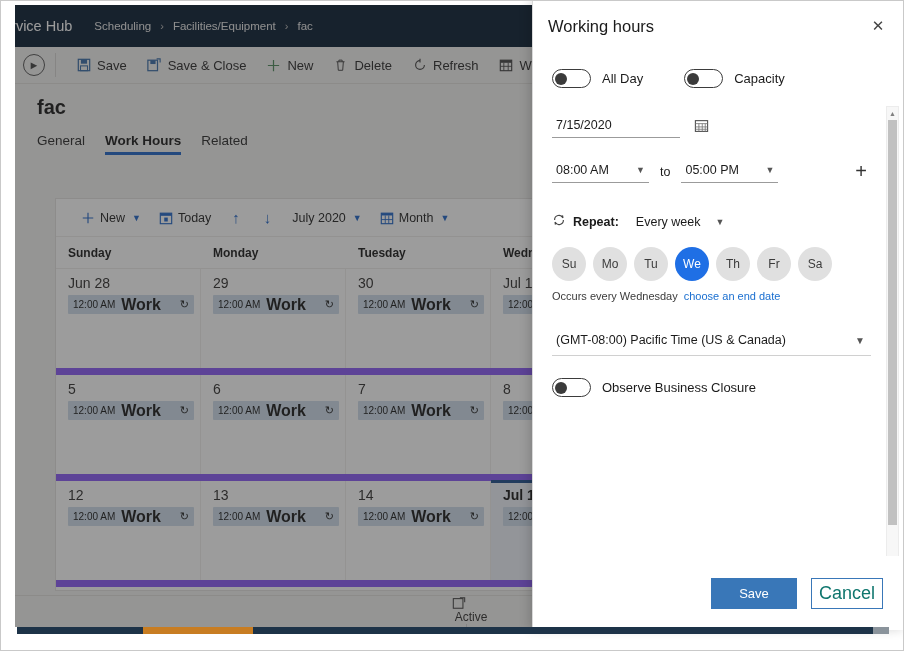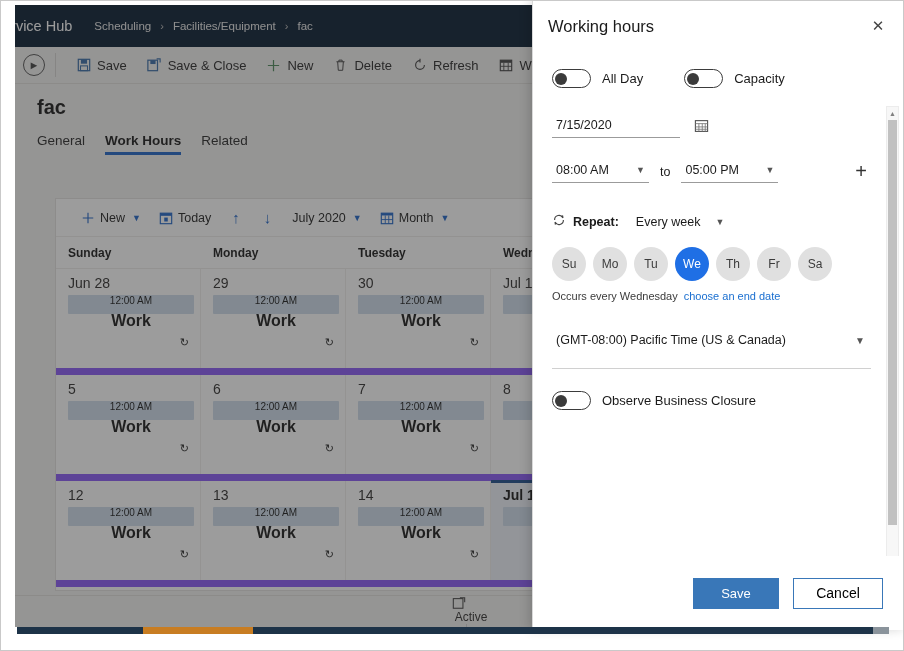--- a/index.html
+++ b/index.html
@@ -140,21 +140,20 @@
     content:""; position:absolute; left:0; right:0; top:-1px; height:3px;
     background:#1f4e8c;
   }
   .cal-daynum { font-size: 14px; color: #323130; margin-bottom: 4px; }
   .cal-daynum.b { font-weight: bold; color:#1b1b1b; }
   .evt {
     background: #cfdcea; height: 19px; border-radius: 1px;
     display: flex; align-items: center; gap: 6px;
     padding: 0 5px; font-size: 10.5px; color: #1b1b1b;
     white-space: nowrap;
-    flex-direction: column;
   }
   .evt .etime { font-size:10px; }
   .evt .etitle { font-weight: bold; font-size:16px; }
   .evt .erec { margin-left: auto; font-size: 11px; }
 
   
   .status-bar {
     position: absolute; left: 0; bottom: 0;
     width: 876px; height: 32px;
     background: #f3f2f1; border-top: 1px solid #e1dfdd;
@@ -240,37 +239,37 @@
     font-size: 12px;
   }
   .day.on { background: #1f6fe5; color: #ffffff; }
 
   .occurs { font-size: 11px; color: #3b3b3b; display:flex; gap:6px; }
   .occurs .lnk { color: #1a6fd0; }
 
   .tz {
     border-bottom: 1px solid #d0d0d0;
     display: flex; align-items: center;
-    font-size: 12.5px; color: #1b1b1b; padding: 3px 0 21px 4px;
+    font-size: 12.5px; color: #1b1b1b; padding: 3px 0 8px 4px;
   }
   .tz .chev { margin-left: auto; font-size: 10px; color: #555; padding-right: 6px; }
 
   .panel-foot {
     position: absolute; bottom: 0; left: 0; right: 0;
     height: 74px; display: flex; align-items: center; justify-content: flex-end;
     gap: 14px; padding-right: 22px;
     background: #ffffff;
   }
   .btn-primary {
     width: 86px; height: 31px; background: #3977b8; color: #fff;
     font-size: 13px; display:flex; align-items:center; justify-content:center;
   }
   .btn-secondary {
-    width: 90px; height: 31px; background: #fff; color: #000000;
-    border: 1px solid #3977b8; font-size: 14px;
+    width: 72px; height: 31px; background: #fff; color: #0f766e;
+    border: 1px solid #3977b8; font-size: 18px;
     display:flex; align-items:center; justify-content:center;
   }
 
   
   .os-strip {
     position: absolute; left: 16px; bottom: 16px;
     width: 872px; height: 7px; background: #1d3348;
   }
   .os-strip .seg-orange {
     position: absolute; left: 126px; top: 0; width: 110px; height: 7px;

